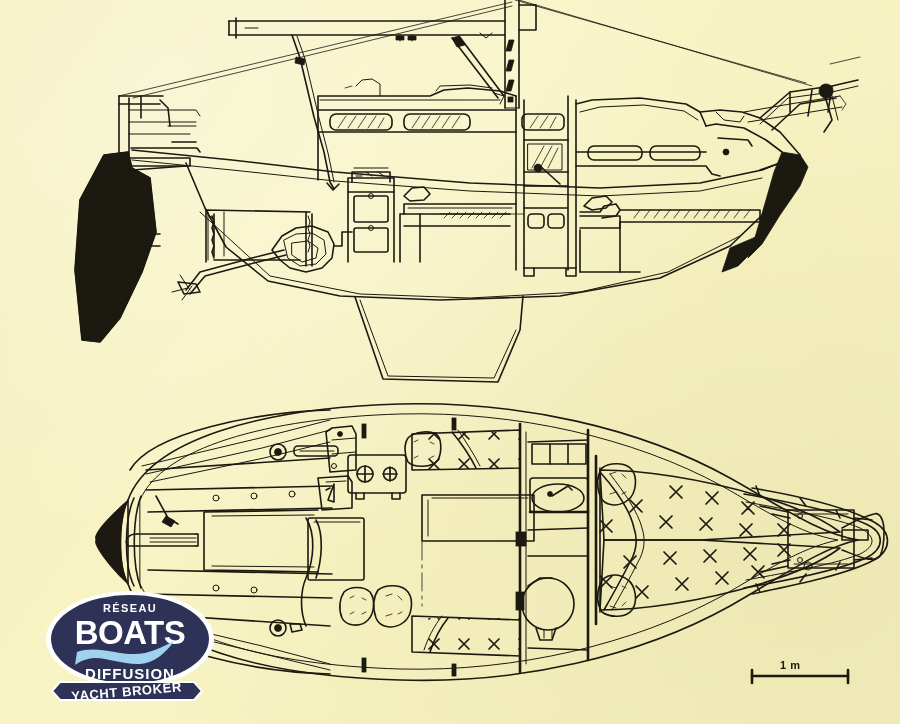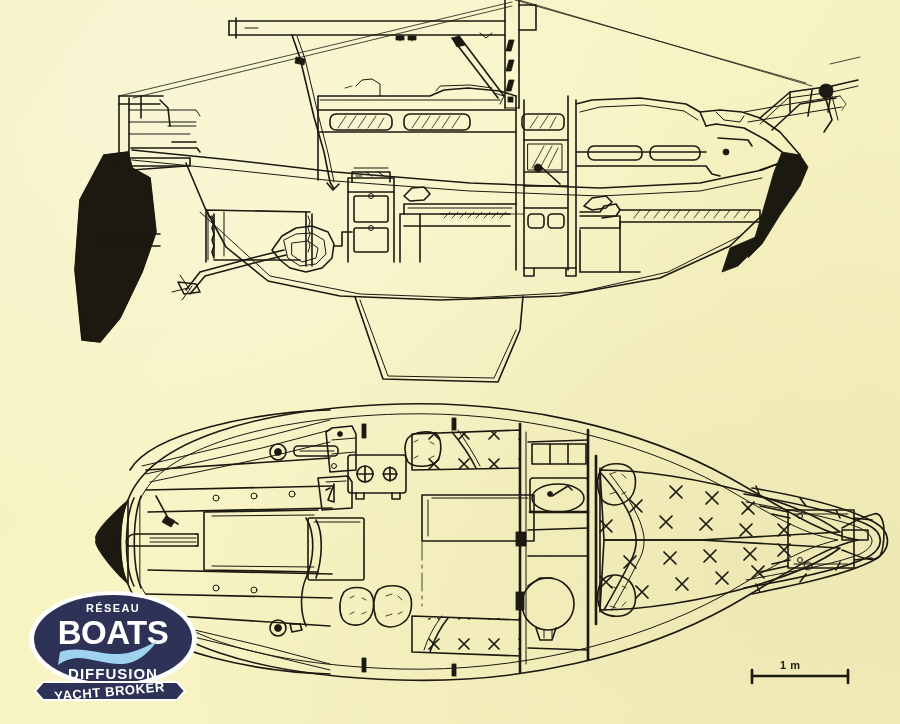--- a/index.html
+++ b/index.html
@@ -27,21 +27,21 @@
   }
   #drawing {
     position: absolute;
     inset: 0;
   }
   #drawing svg { display: block; }
 
   
   #logo {
     position: absolute;
-    left: 27px;
+    left: 44px;
     top: 583px;
     width: 172px;
     height: 118px;
   }
   #scalebar-label {
     position: absolute;
     left: 780px;
     top: 659px;
     font-size: 11px;
     font-weight: bold;

